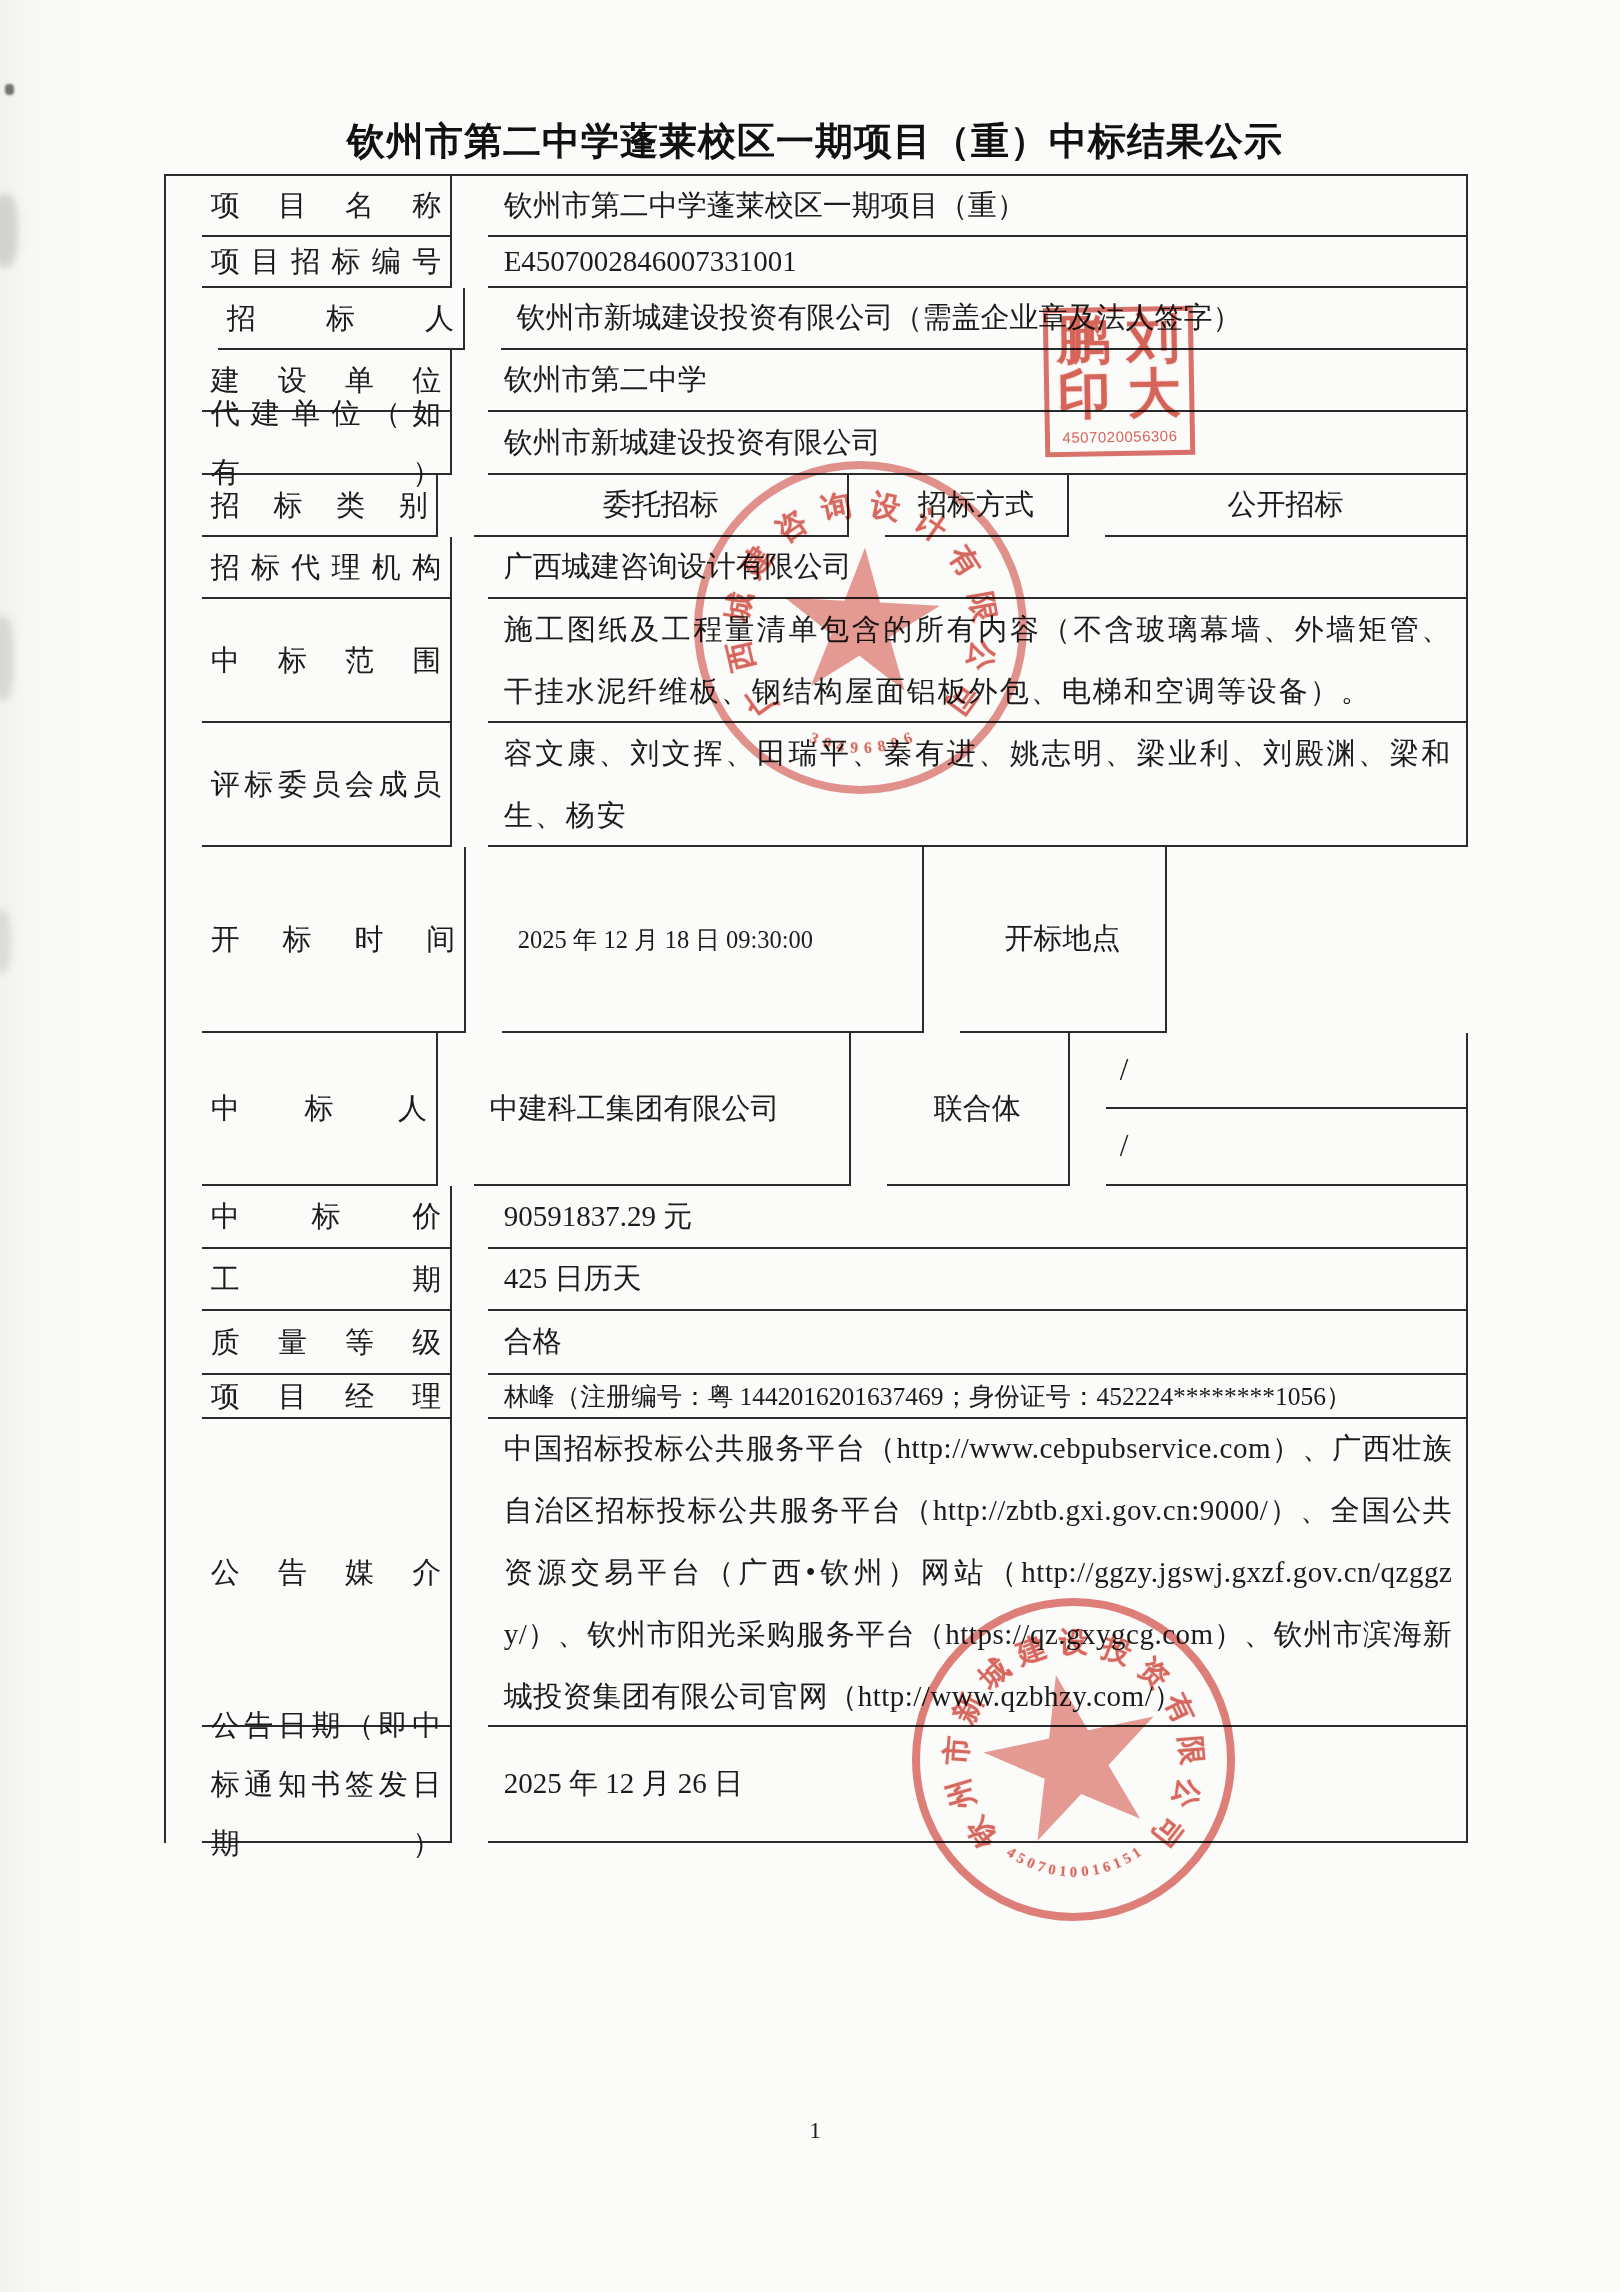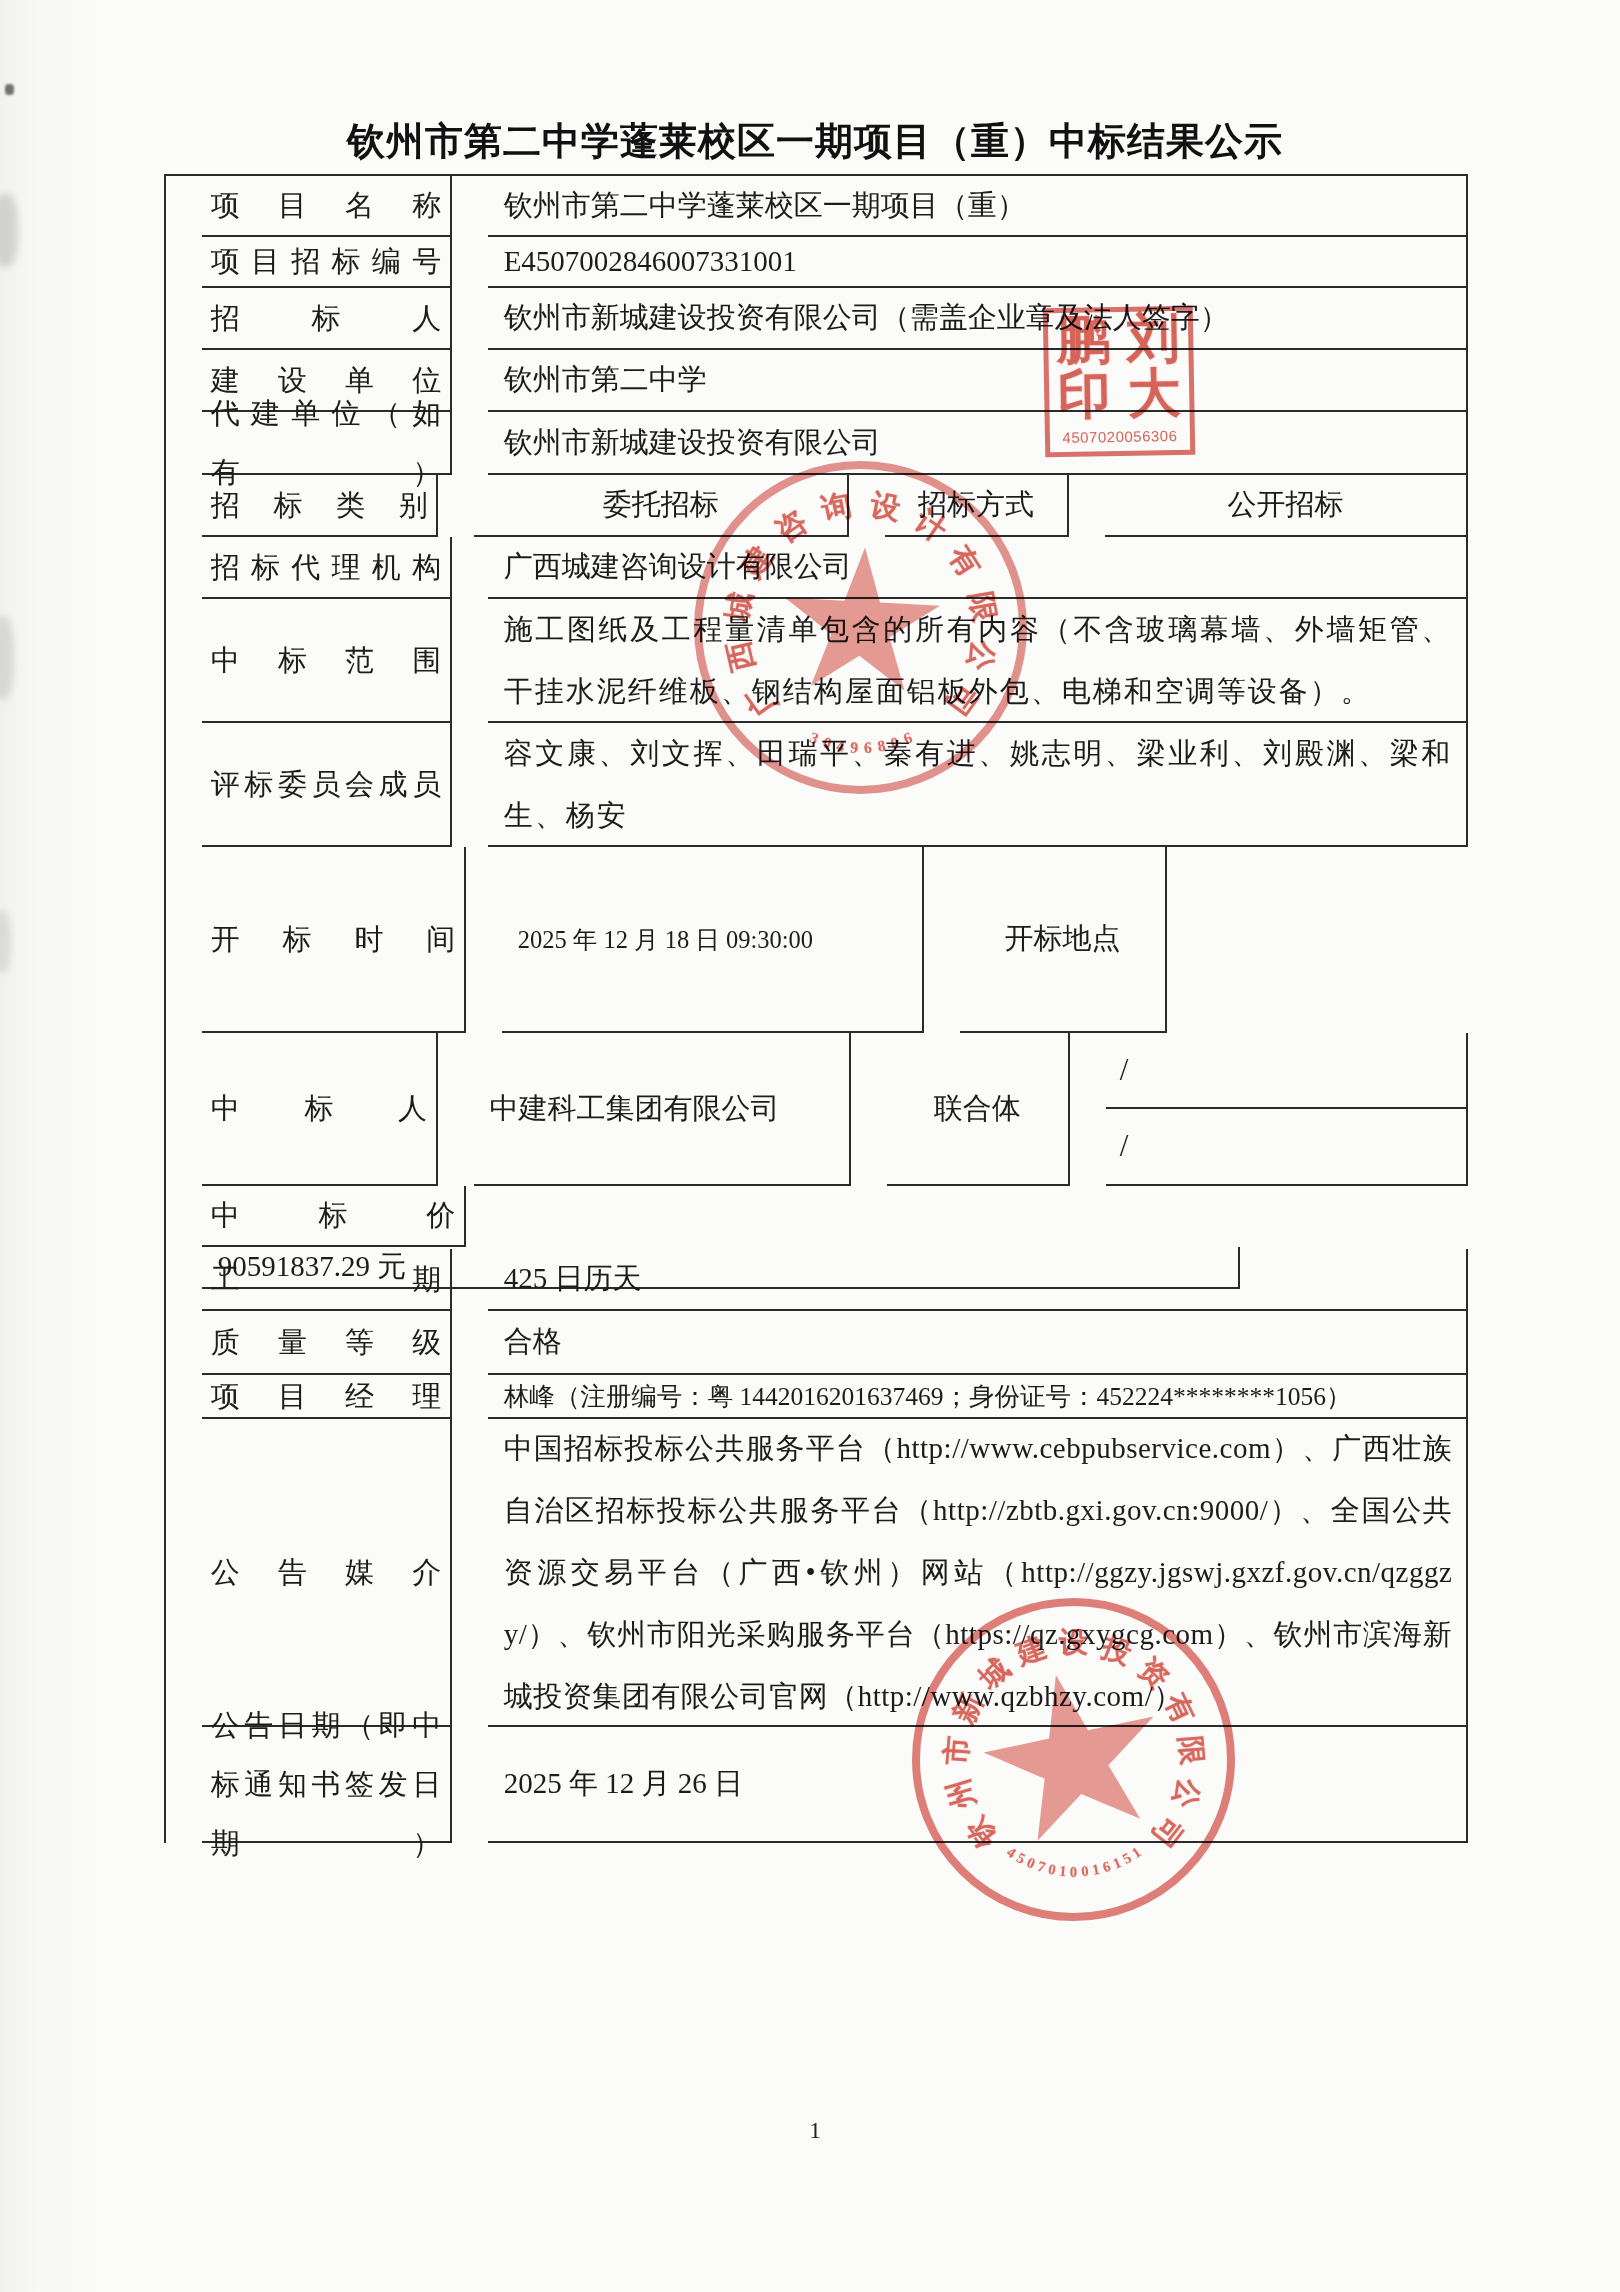--- a/index.html
+++ b/index.html
@@ -113,21 +113,21 @@
       <div class="c w24 val">钦州市第二中学蓬莱校区一期项目（重）</div>
     </div>
 
     <div class="row" style="height:51px;">
       <div class="c w1 lab">
           <span class="j">项目招标编号</span>
         </div>
       <div class="c w24 val">E4507002846007331001</div>
     </div>
 
-    <div class="row" style="height:62px;">
+    <div class="row" style="height:62px;padding-left:16px;">
       <div class="c w1 lab">
           <span class="j">招标人</span>
         </div>
       <div class="c w24 val">钦州市新城建设投资有限公司（需盖企业章及法人签字）</div>
     </div>
 
     <div class="row" style="height:62px;">
       <div class="c w1 lab">
           <span class="j">建设单位</span>
         </div>
@@ -184,21 +184,21 @@
           <span class="j">中标人</span>
         </div>
       <div class="c w2 val">中建科工集团有限公司</div>
       <div class="c w3 ctr">联合体</div>
       <div class="c w4 jv">
         <div class="jv-half first">/</div>
         <div class="jv-half">/</div>
       </div>
     </div>
 
-    <div class="row" style="height:63px;flex-direction:column;">
+    <div class="row" style="height:63px;">
       <div class="c w1 lab">
           <span class="j">中标价</span>
         </div>
       <div class="c w24 val">90591837.29 元</div>
     </div>
 
     <div class="row" style="height:62px;">
       <div class="c w1 lab">
           <span class="j">工期</span>
         </div>

